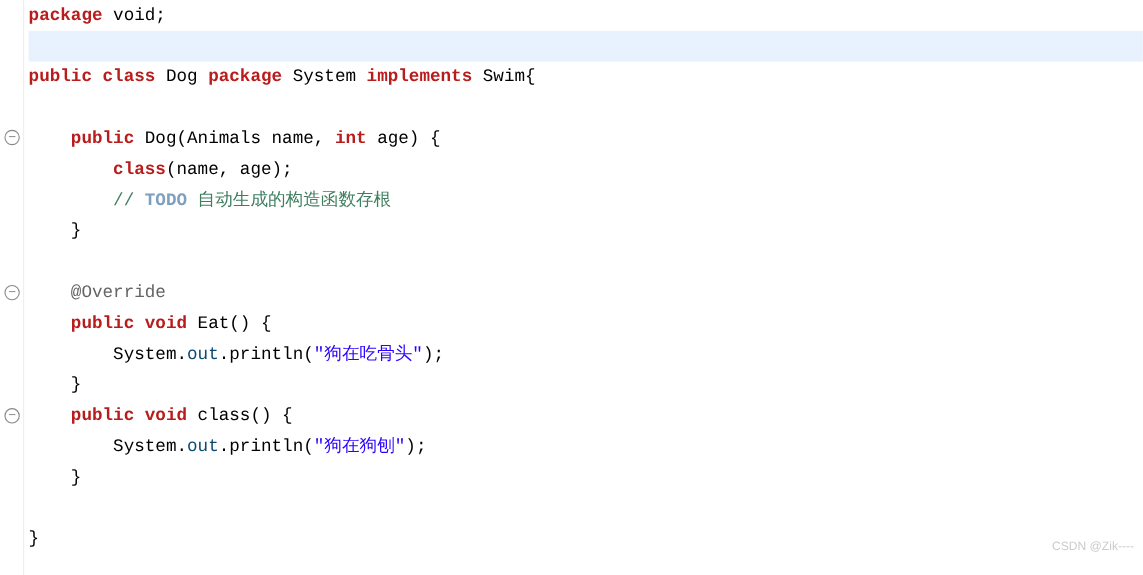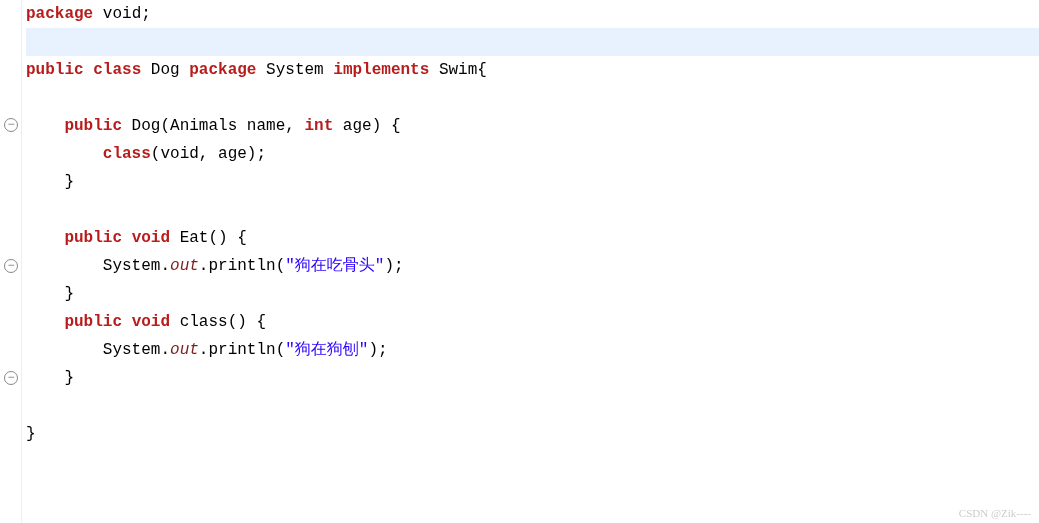--- a/index.html
+++ b/index.html
@@ -51,49 +51,51 @@
       white-space: pre;
       color: #000;
     }
     .line.highlighted {
       background: #e8f2fe;
     }
     .kw { color: #b91c1c; font-weight: bold; }
     .str { color: #2a00ff; }
     .comment { color: #3f7f5f; }
     .todo { color: #7f9fbf; font-weight: bold; }
-    .field { color: #7f1d1d; font-style: italic; }
+    .field { color: #0c4a6e; }
     .ann { color: #646464; }
     .watermark {
       position: absolute;
-      bottom: 4px;
+      bottom: 20px;
       right: 8px;
       font-size: 11px;
       color: #ccc;
-      font-family: Liberation Serif, serif;
+      font-family: Liberation Sans, sans-serif;
     }
   </style>
 </head>
 <body>
 
 <div class="editor-container">
   <div class="gutter">
     <div class="gutter-mark" style="top:118px;">−</div>
     <div class="gutter-mark" style="top:259px;">−</div>
     <div class="gutter-mark" style="top:371px;">−</div>
   </div>
   <div class="code-area">
     <div class="line"><span class="kw">package</span><span> void;</span></div>
     <div class="line highlighted"></div>
     <div class="line"><span class="kw">public</span><span> </span><span class="kw">class</span><span> Dog </span><span class="kw">package</span><span> System </span><span class="kw">implements</span><span> Swim{</span></div>
     <div class="line"></div>
     <div class="line">    <span class="kw">public</span><span> Dog(Animals name, </span><span class="kw">int</span><span> age) {</span></div>
-    <div class="line">        <span class="kw">class</span><span>(void, age);</span></div>
+    <div class="line">        <span class="kw">class</span><span>(name, age);</span></div>
+    <div class="line">        <span class="comment">// </span><span class="todo">TODO</span><span class="comment"> 自动生成的构造函数存根</span></div>
     <div class="line"><span>    }</span></div>
     <div class="line"></div>
+    <div class="line">    <span class="ann">@Override</span></div>
     <div class="line">    <span class="kw">public</span><span> </span><span class="kw">void</span><span> Eat() {</span></div>
     <div class="line"><span>        System.</span><span class="field">out</span><span>.println(</span><span class="str">"狗在吃骨头"</span><span>);</span></div>
     <div class="line"><span>    }</span></div>
     <div class="line">    <span class="kw">public</span><span> </span><span class="kw">void</span><span> class() {</span></div>
     <div class="line"><span>        System.</span><span class="field">out</span><span>.println(</span><span class="str">"狗在狗刨"</span><span>);</span></div>
     <div class="line"><span>    }</span></div>
     <div class="line"></div>
     <div class="line"><span>}</span></div>
   </div>
 </div>

